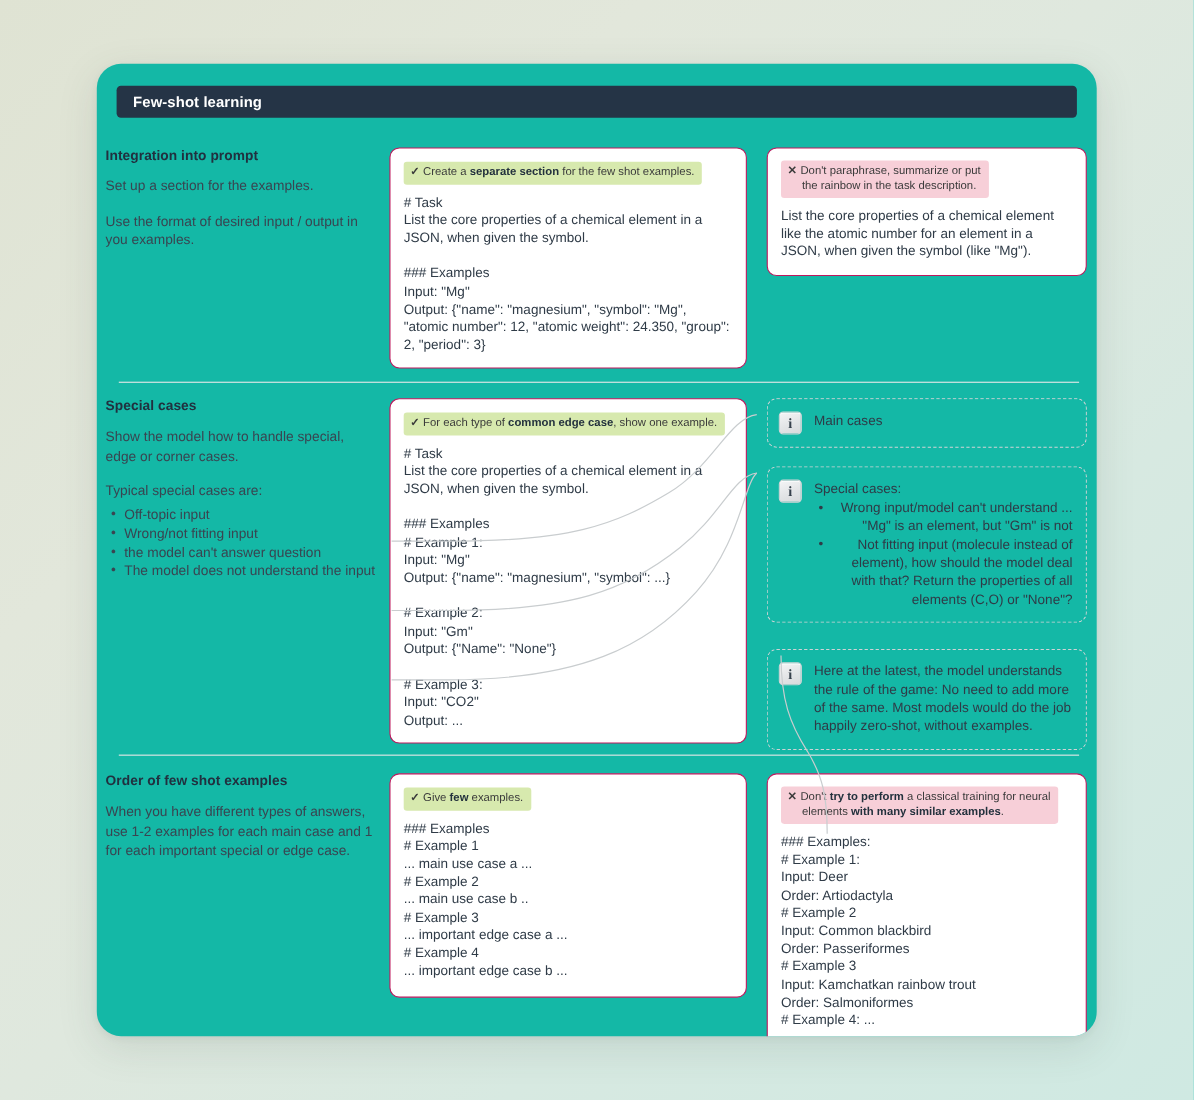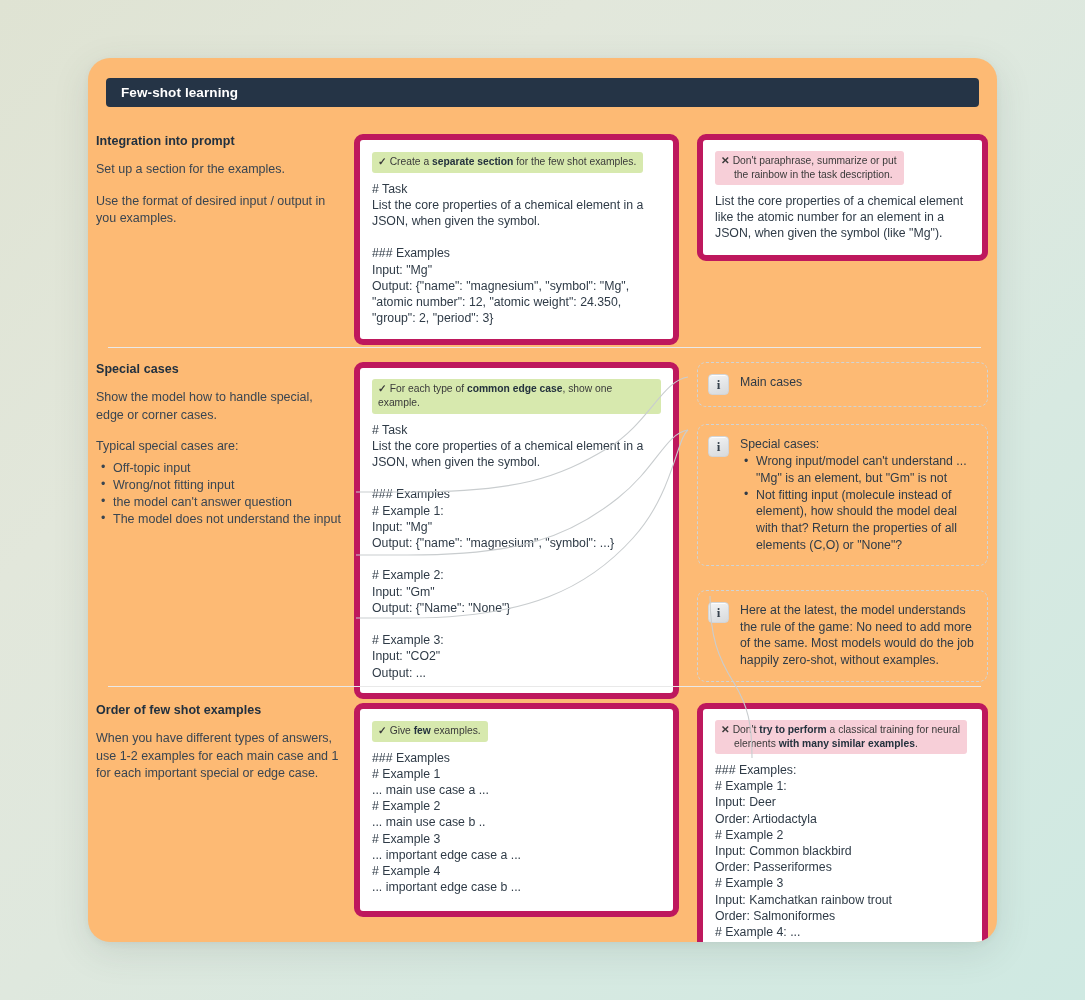--- a/index.html
+++ b/index.html
@@ -16,21 +16,21 @@
     position: relative;
   }
 
   
   #card {
     position: absolute;
     left: 88px;
     top: 58px;
     width: 909px;
     height: 884px;
-    background: #fdba74;
+    background: #14b8a6;
     border-radius: 22px;
     box-shadow: 0 10px 36px rgba(60,80,70,0.13), 0 2px 6px rgba(60,80,70,0.06);
     overflow: hidden;
   }
 
   
   #header-bar {
     position: absolute;
     left: 18px;
     top: 20px;
@@ -98,21 +98,21 @@
   ul.bullets li::before {
     content: "\2022";
     position: absolute;
     left: 5px;
     top: -0.5px;
     color: #394551;
   }
 
   
   .box {
-    border: 6px solid #be185d;
+    border: 1px solid #be185d;
     border-radius: 9px;
     background: #ffffff;
     padding: 11px 12px 13px 12px;
     position: relative;
   }
   .box .body {
     font-size: 12.3px;
     color: #2f3b47;
     line-height: 16.2px;
     white-space: pre-wrap;
@@ -166,20 +166,21 @@
   .info-text {
     font-size: 12.3px;
     color: #2f3b47;
     line-height: 16.6px;
     padding-top: 1px;
   }
   .info-text ul {
     list-style: none;
     margin: 0;
     padding: 0;
+    text-align: right;
   }
   .info-text ul li {
     padding-left: 16px;
     position: relative;
     margin-top: 0.5px;
   }
   .info-text ul li::before {
     content: "\2022";
     position: absolute;
     left: 4px;

